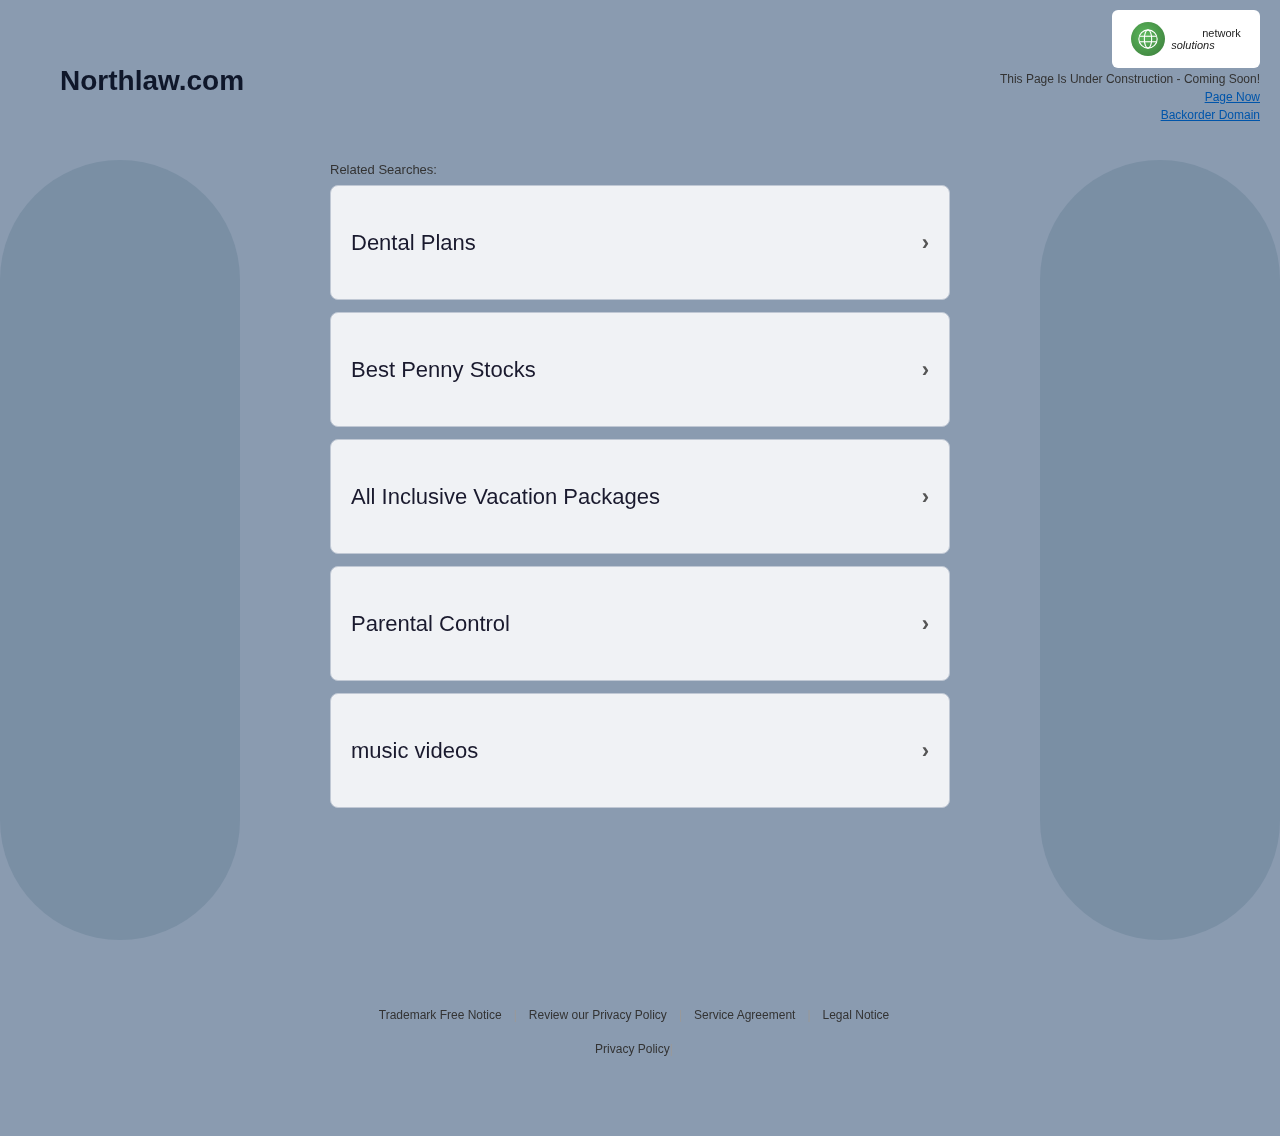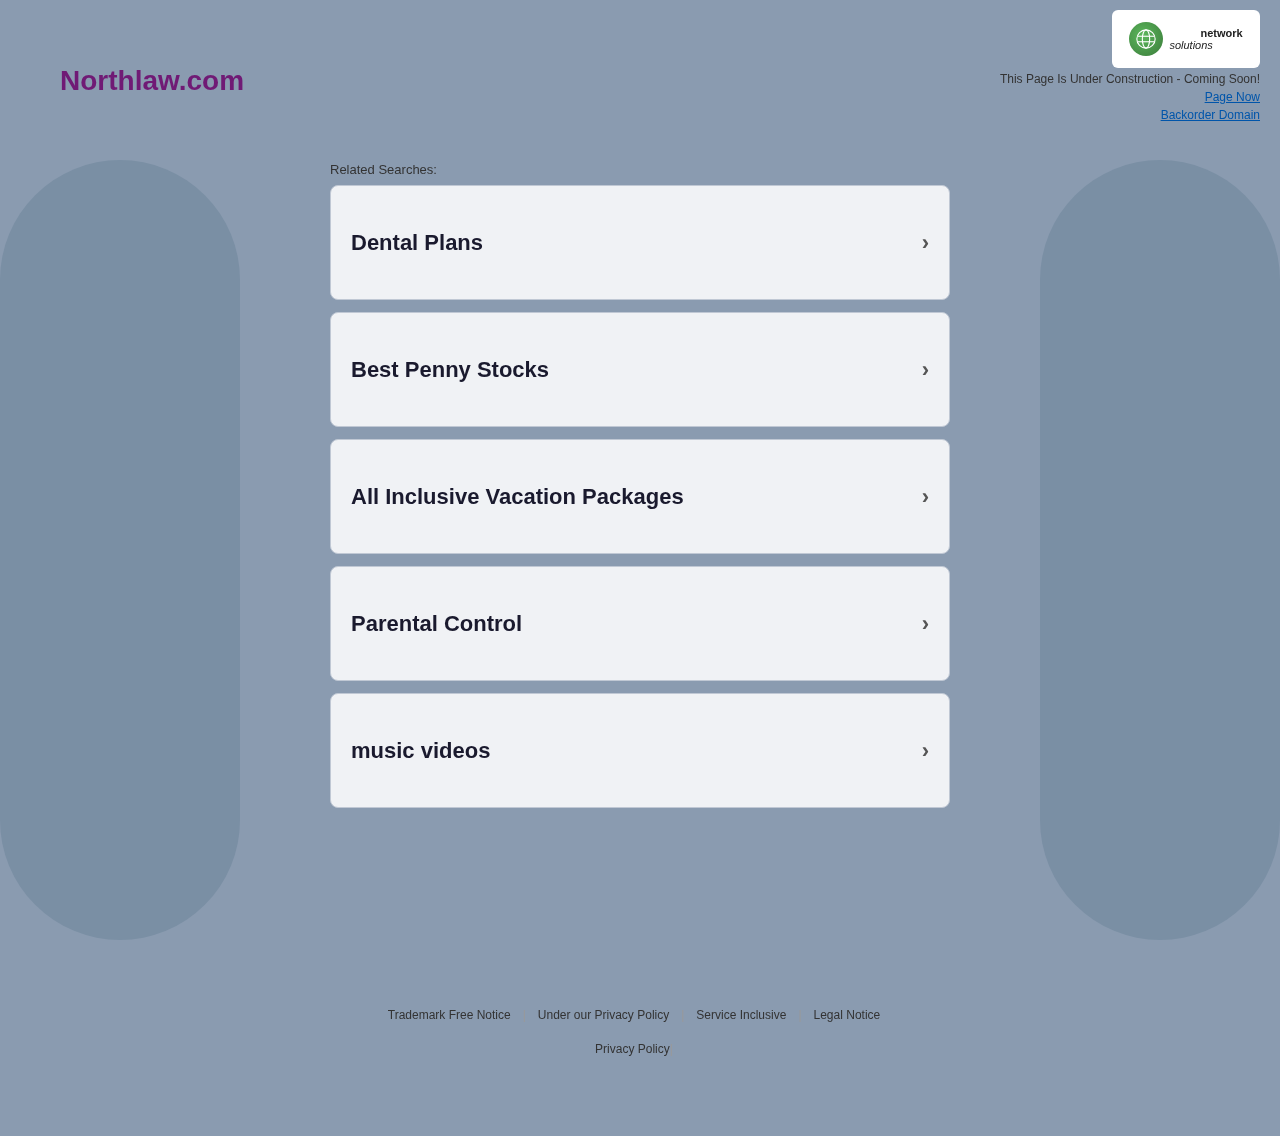--- a/index.html
+++ b/index.html
@@ -38,21 +38,21 @@
 
     
     .header {
       display: flex;
       justify-content: space-between;
       align-items: flex-start;
       padding: 10px 20px 10px 60px;
     }
 
     .site-title {
-      color: #701a75;
+      color: #0f172a;
       font-size: 28px;
       font-weight: bold;
       padding-top: 55px;
     }
 
     .header-right {
       display: flex;
       flex-direction: column;
       align-items: flex-end;
       gap: 4px;
@@ -104,21 +104,21 @@
       border: 1px solid #c0c8d4;
       border-radius: 8px;
       padding: 0 20px;
       margin-bottom: 12px;
       height: 115px;
       cursor: pointer;
     }
 
     .search-item-label {
       font-size: 22px;
-      font-weight: bold;
+      font-weight: normal;
       color: #1a1a2e;
       text-align: center;
     }
 
     .chevron-right {
       font-size: 22px;
       color: #555;
       font-weight: bold;
     }
 
@@ -195,21 +195,21 @@
 
     .ns-text-block {
       display: flex;
       flex-direction: column;
       line-height: 1.1;
     }
 
     .ns-word1 {
       font-size: 11px;
       color: #222;
-      font-weight: bold;
+      font-weight: normal;
       margin-left: 31px;
     }
 
     .ns-word2 {
       font-size: 11px;
       color: #222;
       font-weight: normal;
       font-style: italic;
     }
   </style>
@@ -271,23 +271,23 @@
         <span class="search-item-label">music videos</span>
         <span class="chevron-right">›</span>
       </div>
     </div>
 </div>
 
 <div class="footer">
   <div class="footer-links" id="footer-links-container">
       <a class="footer-link">Trademark Free Notice</a>
       <span class="footer-divider">|</span>
-      <a class="footer-link">Under our Privacy Policy</a>
+      <a class="footer-link">Review our Privacy Policy</a>
       <span class="footer-divider">|</span>
-      <a class="footer-link">Service Inclusive</a>
+      <a class="footer-link">Service Agreement</a>
       <span class="footer-divider">|</span>
       <a class="footer-link">Legal Notice</a>
     </div>
   <div class="footer-bottom" id="footer-bottom-container">
       <a class="footer-bottom-link">Privacy Policy</a>
       <span class="footer-bottom-sep">|</span>
     </div>
 </div>
 
 </body></html>

